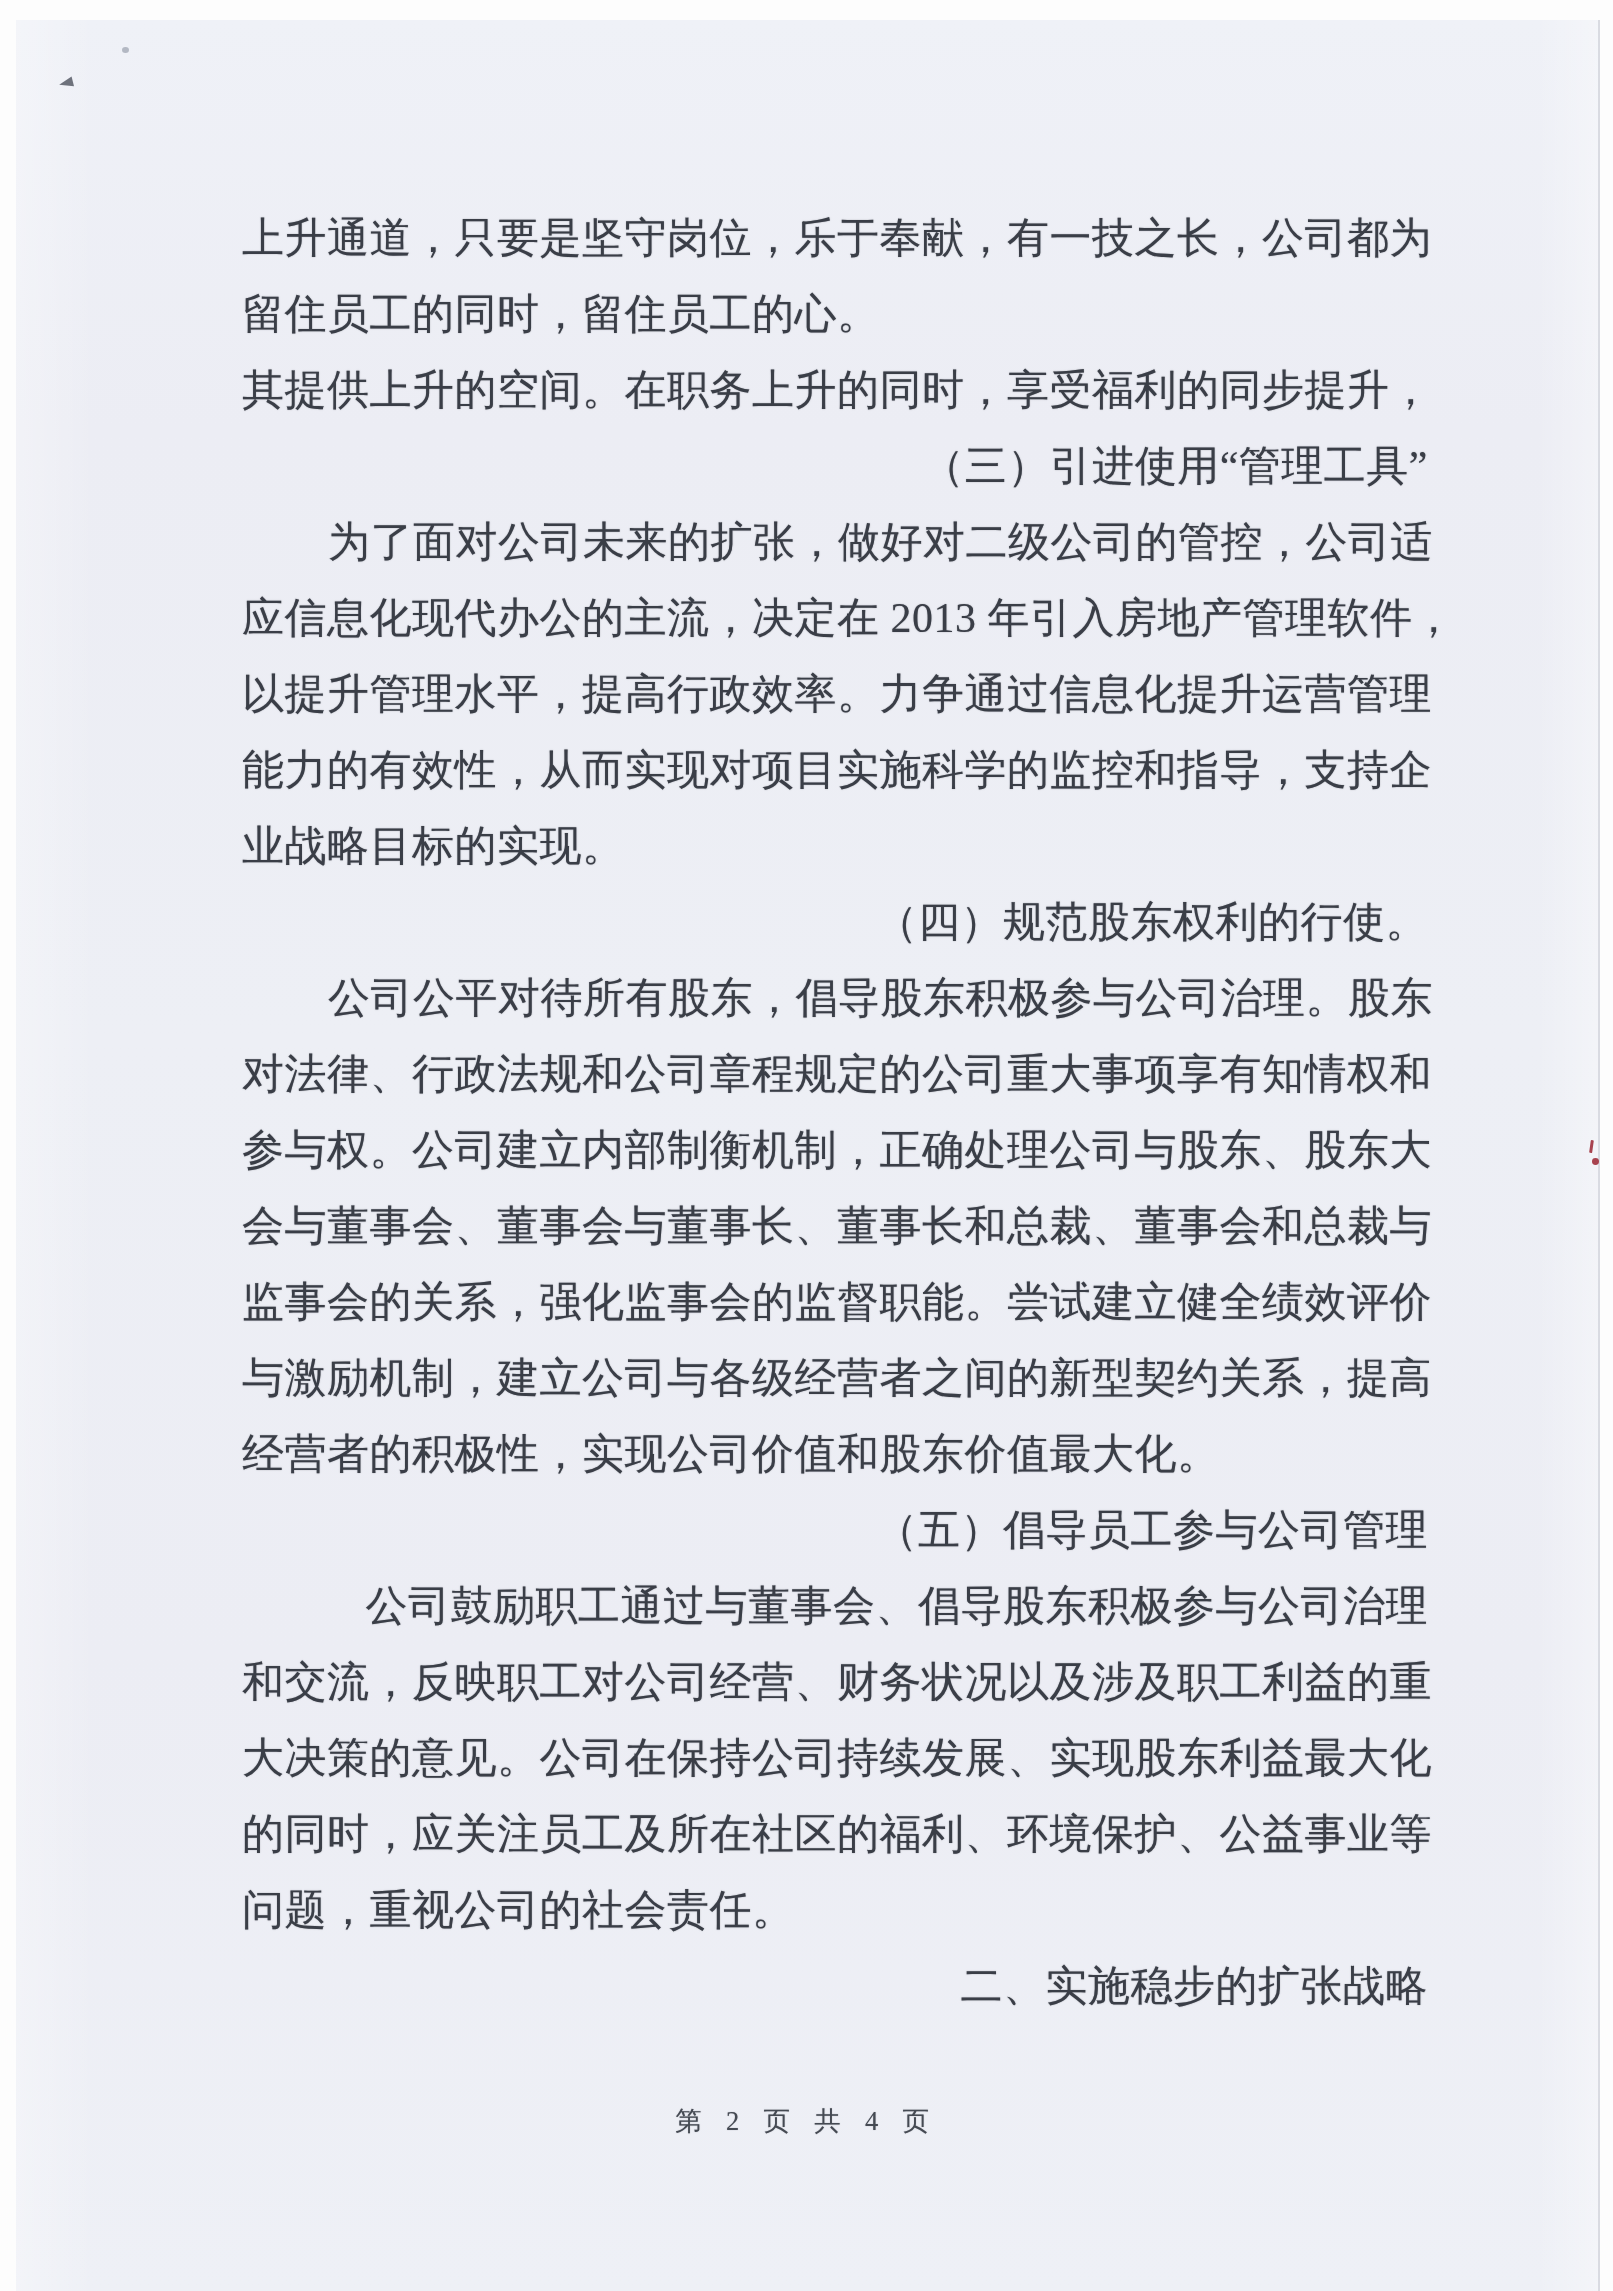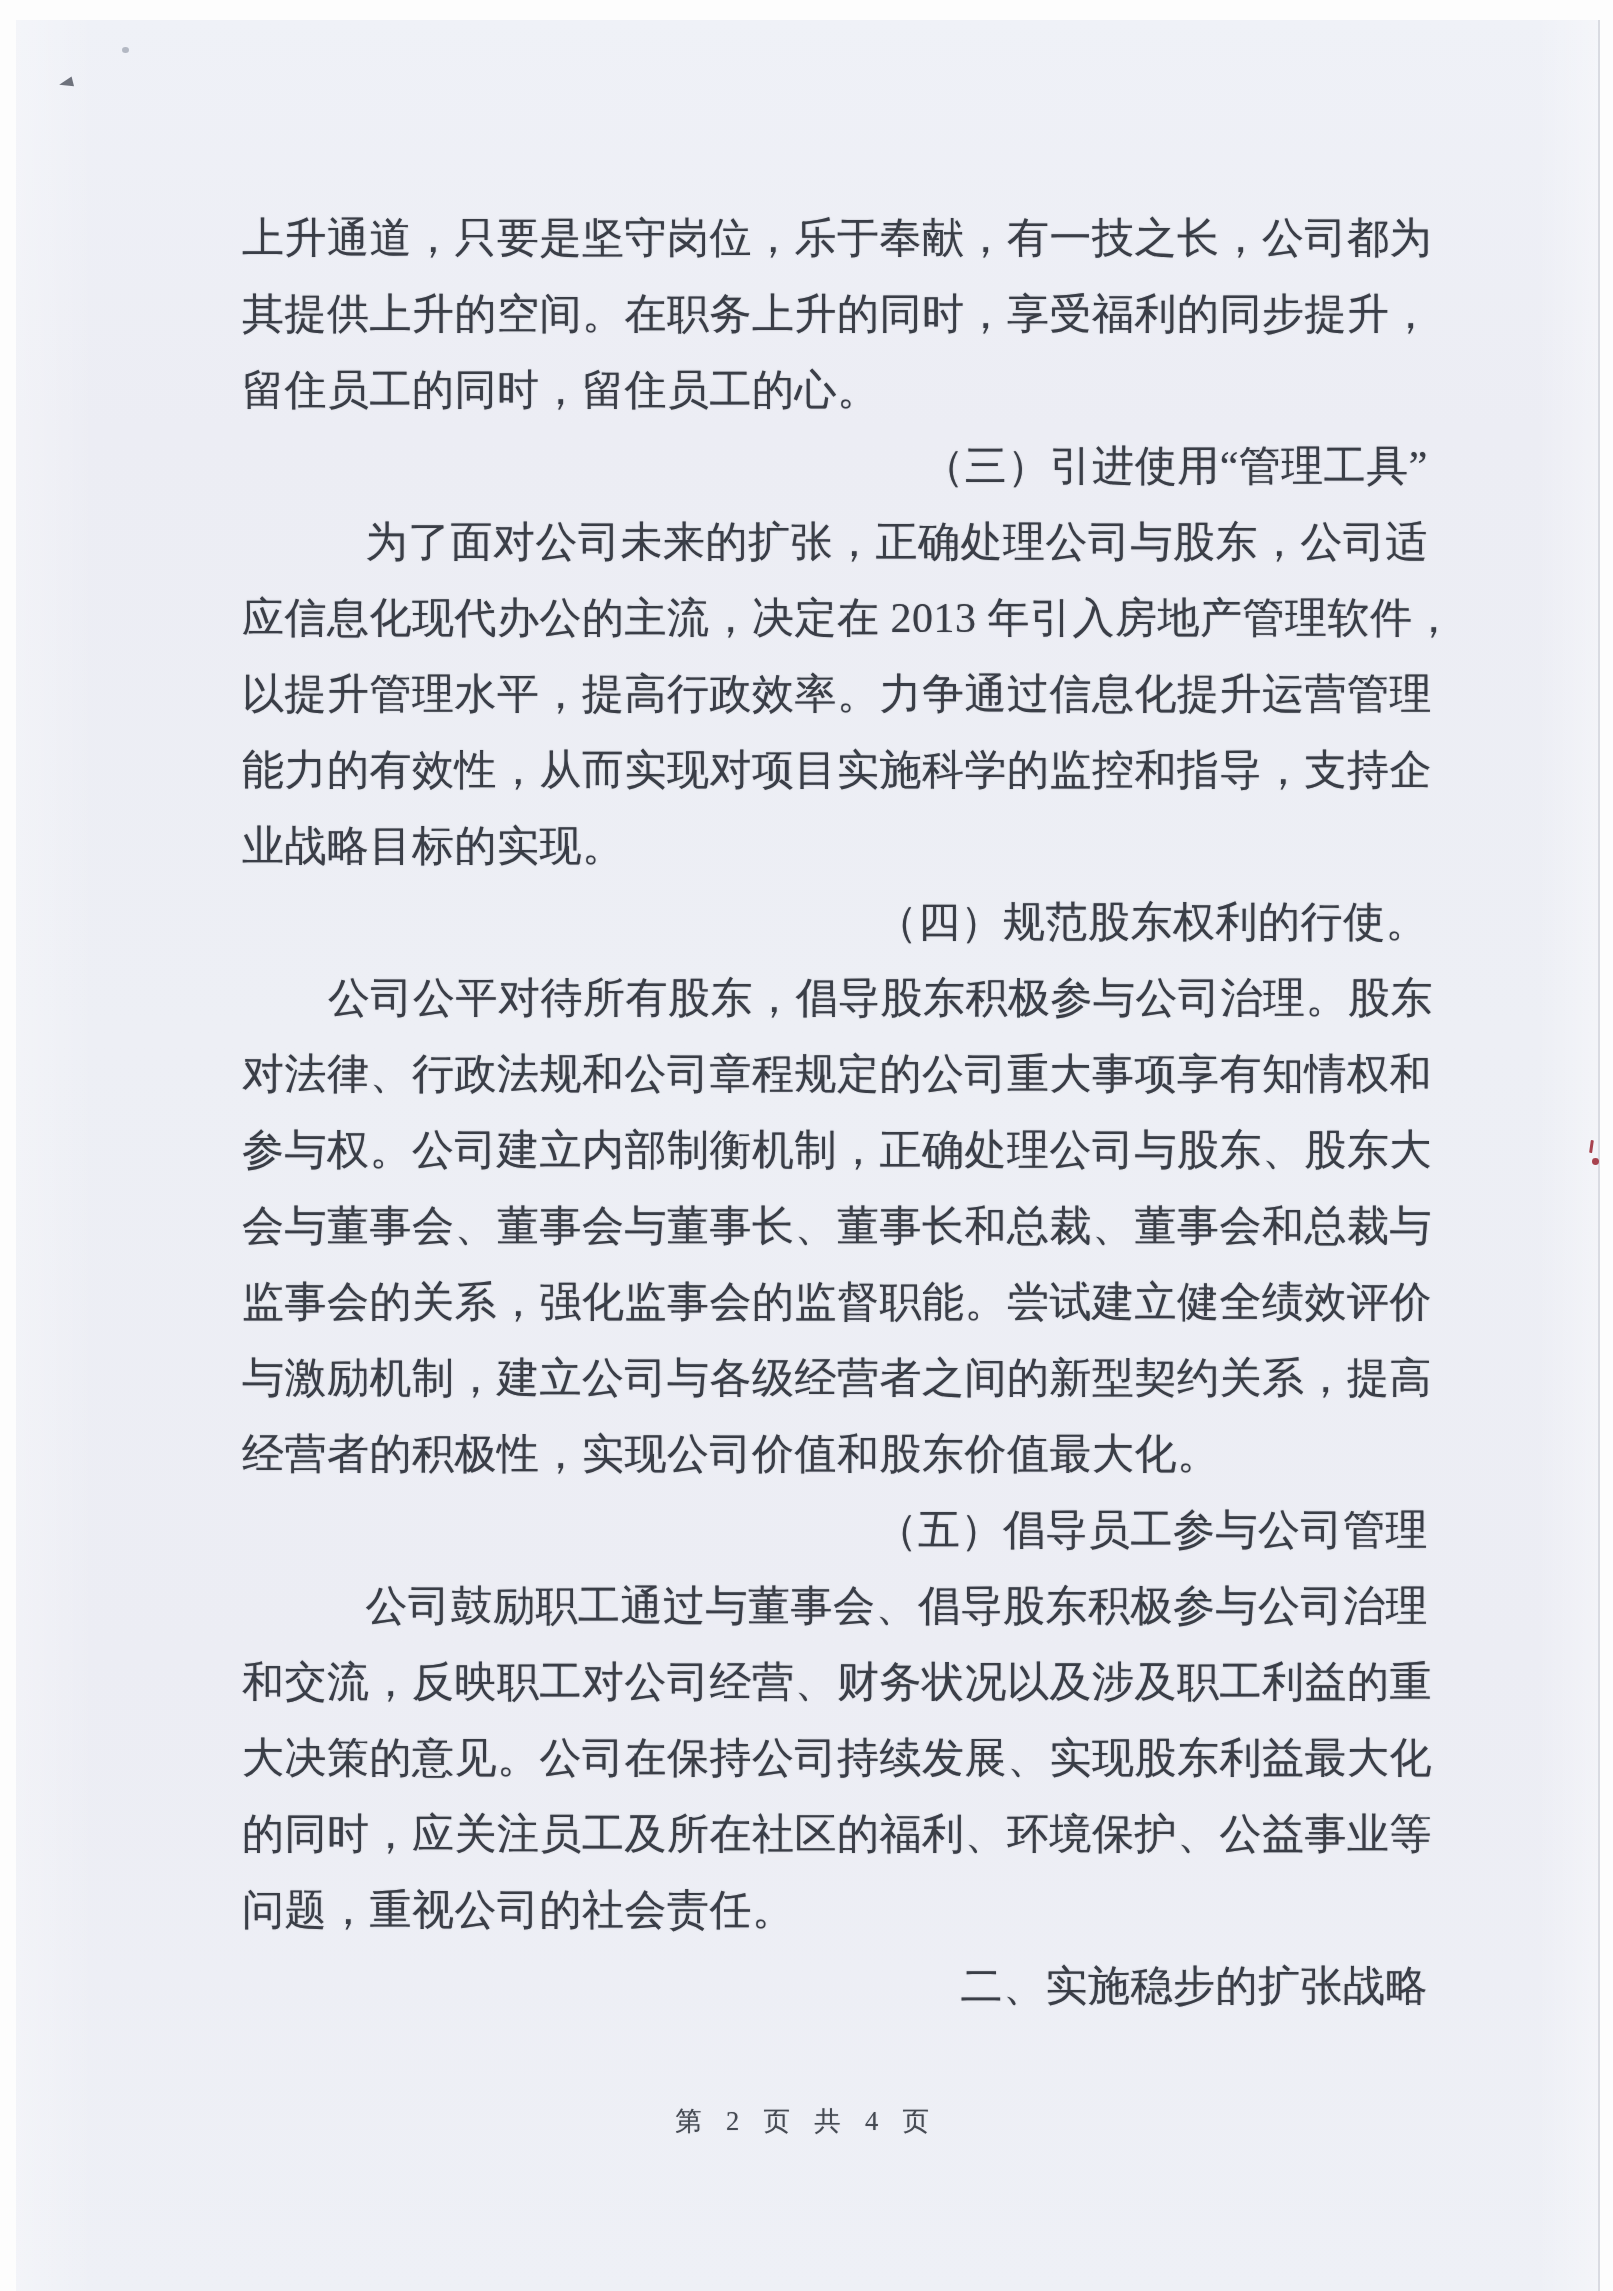--- a/index.html
+++ b/index.html
@@ -114,24 +114,24 @@
   <div class="paper"></div>
   <div class="paper-edge-right"></div>
 
   <span class="speck-arrow"></span>
   <span class="speck-dot"></span>
   <span class="red-tick"></span>
   <span class="red-dot"></span>
 
   <div class="textblock">
     <div class="line">上升通道，只要是坚守岗位，乐于奉献，有一技之长，公司都为</div>
+    <div class="line">留住员工的同时，留住员工的心。</div>
     <div class="line">其提供上升的空间。在职务上升的同时，享受福利的同步提升，</div>
-    <div class="line">留住员工的同时，留住员工的心。</div>
     <div class="line indent">（三）引进使用“管理工具”</div>
-    <div class="line indent">为了面对公司未来的扩张，正确处理公司与股东，公司适</div>
+    <div class="line indent">为了面对公司未来的扩张，做好对二级公司的管控，公司适</div>
     <div class="line">应信息化现代办公的主流，决定在 2013 年引入房地产管理软件，</div>
     <div class="line">以提升管理水平，提高行政效率。力争通过信息化提升运营管理</div>
     <div class="line">能力的有效性，从而实现对项目实施科学的监控和指导，支持企</div>
     <div class="line">业战略目标的实现。</div>
     <div class="line indent">（四）规范股东权利的行使。</div>
     <div class="line indent">公司公平对待所有股东，倡导股东积极参与公司治理。股东</div>
     <div class="line">对法律、行政法规和公司章程规定的公司重大事项享有知情权和</div>
     <div class="line">参与权。公司建立内部制衡机制，正确处理公司与股东、股东大</div>
     <div class="line">会与董事会、董事会与董事长、董事长和总裁、董事会和总裁与</div>
     <div class="line">监事会的关系，强化监事会的监督职能。尝试建立健全绩效评价</div>

